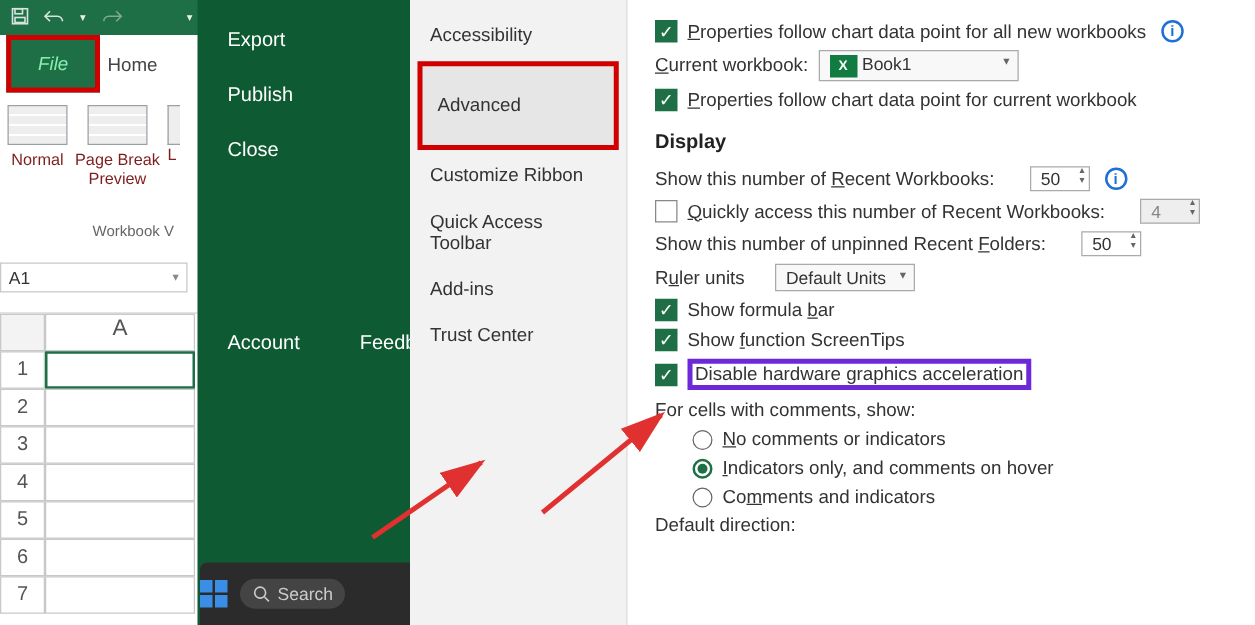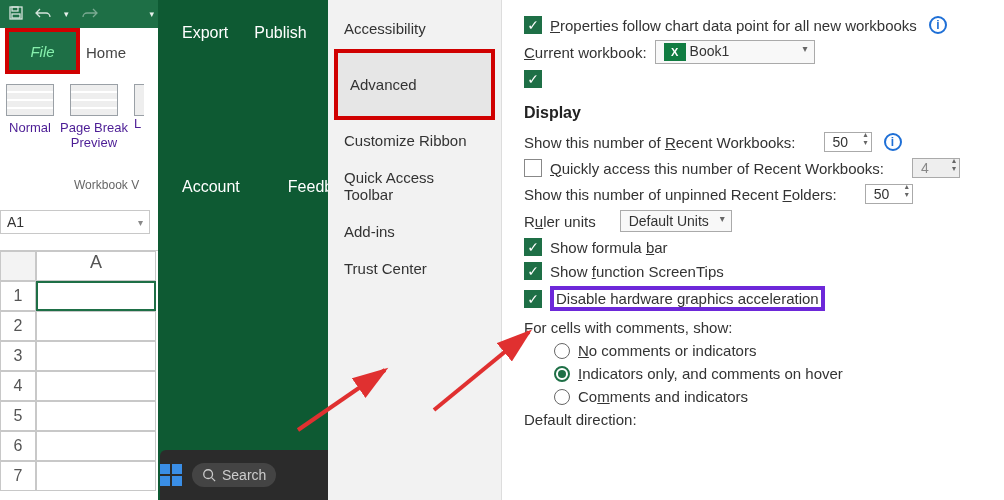--- a/index.html
+++ b/index.html
@@ -4,35 +4,35 @@
 <style>
   * { box-sizing: border-box; margin: 0; padding: 0; font-family: "Segoe UI", Tahoma, sans-serif; }
   body { width: 1004px; height: 500px; position: relative; background: #fff; overflow: hidden; font-size: 14px; color: #333; }
 
   
   .qat { position: absolute; left: 0; top: 0; width: 160px; height: 28px; background: #1e6f46; display: flex; align-items: center; padding-left: 8px; gap: 10px; color: #fff; }
   .qat svg, .qat span { opacity: .9; }
   .file-tab-box { position: absolute; left: 5px; top: 28px; width: 75px; height: 46px; border: 4px solid #d00000; background: #1e6f46; color: #86efac; display: flex; align-items: center; justify-content: center; font-size: 15px; font-style: italic; }
   .home-tab { position: absolute; left: 86px; top: 44px; font-size: 15px; color: #444; }
   .view-group { position: absolute; left: 6px; top: 84px; display: flex; gap: 6px; align-items: flex-start; }
-  .view-item { text-align: center; font-size: 13px; color: #4c1d95; }
+  .view-item { text-align: center; font-size: 13px; color: #7f1d1d; }
   .view-icon { width: 48px; height: 32px; border: 1px solid #9aa0a6; margin: 0 auto 4px; background: repeating-linear-gradient(to bottom,#eee 0 6px,#fff 6px 8px); }
   .wb-views-label { position: absolute; left: 74px; top: 178px; font-size: 12px; color: #666; }
   .name-box { position: absolute; left: 0; top: 210px; width: 150px; height: 24px; border: 1px solid #c8c8c8; background: #fff; padding: 2px 6px; font-size: 14px; display:flex; align-items:center;text-align:center; }
   .sheet { position: absolute; left: 0; top: 250px; width: 158px; border-top:1px solid #c8c8c8; }
   .sheet-row { display: flex; height: 30px; }
   .sheet-header { background: #fff; }
   .col-a-head { width: 120px; border: 1px solid #c8c8c8; text-align: center; font-size: 18px; color:#555; }
   .row-head { width: 36px; border: 1px solid #c8c8c8; text-align: center; font-size: 16px; color:#555; display:flex;align-items:center;justify-content:center;}
   .cell { width: 120px; border: 1px solid #c8c8c8; }
   .cell.selected { border: 2px solid #1e6f46; }
 
   
   .backstage { position: absolute; left: 158px; top: 0; width: 170px; height: 500px; background: #0e5a33; color: #fff; display: flex; flex-direction: column; }
-  .backstage .top { padding: 24px 24px 0; display:flex; flex-direction:row; gap:26px; font-size:16px; }
+  .backstage .top { padding: 24px 24px 0; display:flex; flex-direction:column; gap:26px; font-size:16px; }
   .backstage .bottom { margin-top: 120px; display:flex; flex-direction:row; }
   .bs-item { padding: 16px 24px; font-size: 16px; cursor: pointer; }
   .bs-item.active { background: #176b42; }
   
   .taskbar { position: absolute; left: 160px; bottom: 0; width: 168px; height: 50px; background: #2b2b2b; border-top-left-radius: 6px; display:flex; align-items:center; justify-content:flex-start; gap:10px;}
   .win-logo { width:22px; height:22px; display:grid; grid-template-columns:1fr 1fr; grid-template-rows:1fr 1fr; gap:2px;}
   .win-logo div{background:#3a8ee6;}
   .search-pill { background:#444; color:#ccc; border-radius:14px; padding:4px 10px; display:flex; align-items:center; gap:6px; font-size:14px;}
 
   
@@ -195,20 +195,21 @@
     <span class="info-icon">i</span>
   </div>
   <div class="row">
     <span><span class="u">C</span><span>urrent workbook:</span></span>
     <span class="combo">
       <span class="excel-logo">X</span><span>Book1</span>
     </span>
   </div>
   <div class="row">
     <span class="chk">✓</span>
+    <span><span class="u">P</span><span>roperties follow chart data point for current workbook</span></span>
   </div>
 
   <div class="section-title">Display</div>
 
   <div class="row">
     <span><span>Show this number of </span><span class="u">R</span><span>ecent Workbooks:</span></span>
     <span style="width:12px"></span>
     <span class="spinner">50</span>
     <span class="info-icon">i</span>
   </div>

